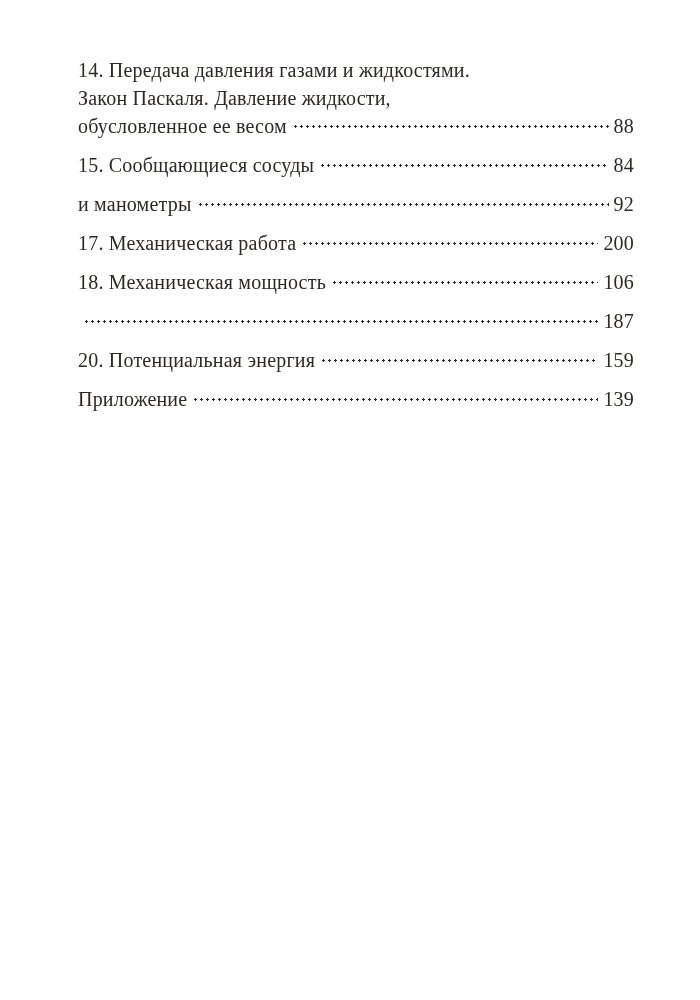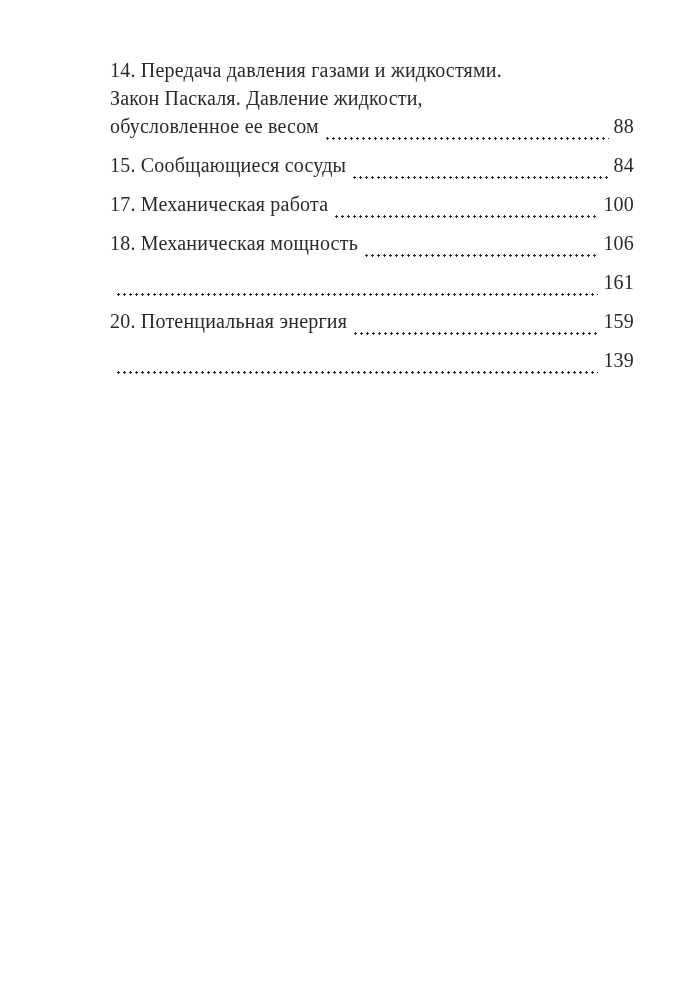--- a/index.html
+++ b/index.html
@@ -6,39 +6,39 @@
     margin: 0;
     padding: 0;
     background: #ffffff;
   }
   .page {
     position: relative;
     width: 700px;
     height: 1000px;
     box-sizing: border-box;
     background: #ffffff;
-    padding: 56px 66px 0 110px;
+    padding: 56px 66px 0 78px;
     font-family: "Liberation Serif", "DejaVu Serif", serif;
     color: #2e2826;
     overflow: hidden;
   }
   .toc {
     font-size: 20px;
     line-height: 28px;
     letter-spacing: 0.2px;
   }
   .entry {
     margin-bottom: 11px;
   }
   .line {
     white-space: nowrap;
   }
   .last-line {
     display: flex;
-    align-items: flex-end;
+    align-items: center;
   }
   .title-text {
     white-space: nowrap;
     flex: 0 0 auto;
   }
   .leader {
     flex: 1 1 auto;
     height: 3px;
     margin: 0 5px 0 7px;
     background-image: radial-gradient(circle at 1.5px 1.5px, currentColor 1.1px, transparent 1.35px);
@@ -67,48 +67,54 @@
         </div>
       </div>
       <div class="entry">
         <div class="last-line">
           <span class="title-text">15. Сообщающиеся сосуды</span>
           <span class="leader"></span>
           <span class="page-num">84</span>
         </div>
       </div>
       <div class="entry">
+        <div class="last-line">
+          <span class="title-text">и манометры</span>
+          <span class="leader"></span>
+          <span class="page-num">92</span>
+        </div>
       </div>
       <div class="entry">
         <div class="last-line">
           <span class="title-text">17. Механическая работа</span>
           <span class="leader"></span>
-          <span class="page-num">100</span>
+          <span class="page-num">200</span>
         </div>
       </div>
       <div class="entry">
         <div class="last-line">
           <span class="title-text">18. Механическая мощность</span>
           <span class="leader"></span>
           <span class="page-num">106</span>
         </div>
       </div>
       <div class="entry">
         <div class="last-line">
           <span class="leader"></span>
-          <span class="page-num">161</span>
+          <span class="page-num">187</span>
         </div>
       </div>
       <div class="entry">
         <div class="last-line">
           <span class="title-text">20. Потенциальная энергия</span>
           <span class="leader"></span>
           <span class="page-num">159</span>
         </div>
       </div>
       <div class="entry">
         <div class="last-line">
+          <span class="title-text">Приложение</span>
           <span class="leader"></span>
           <span class="page-num">139</span>
         </div>
       </div>
     </div>
 </div>
 
 </body></html>

